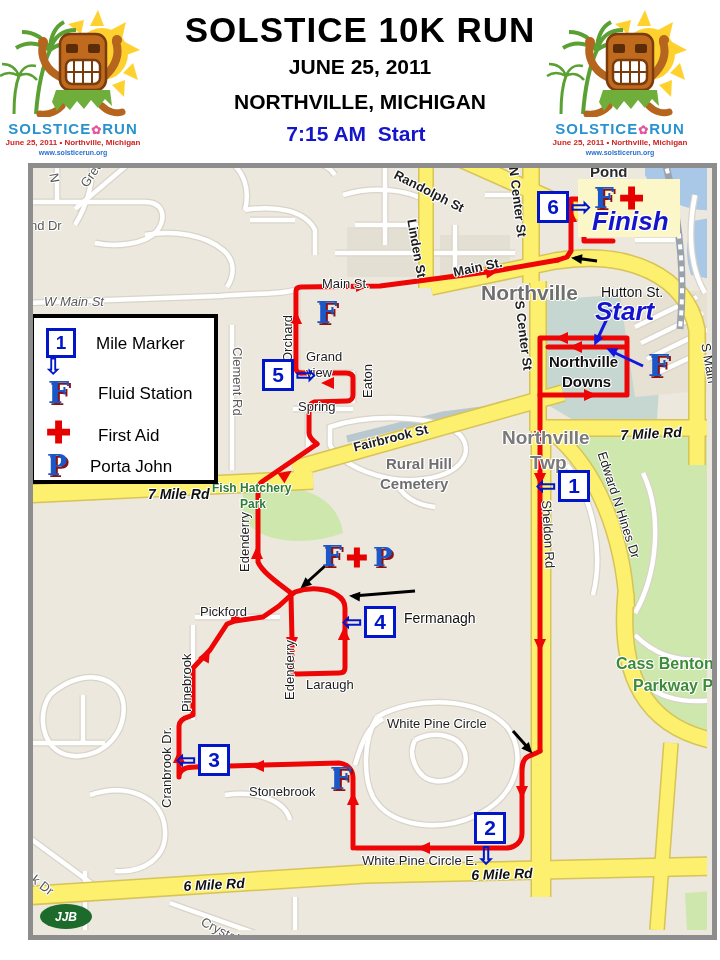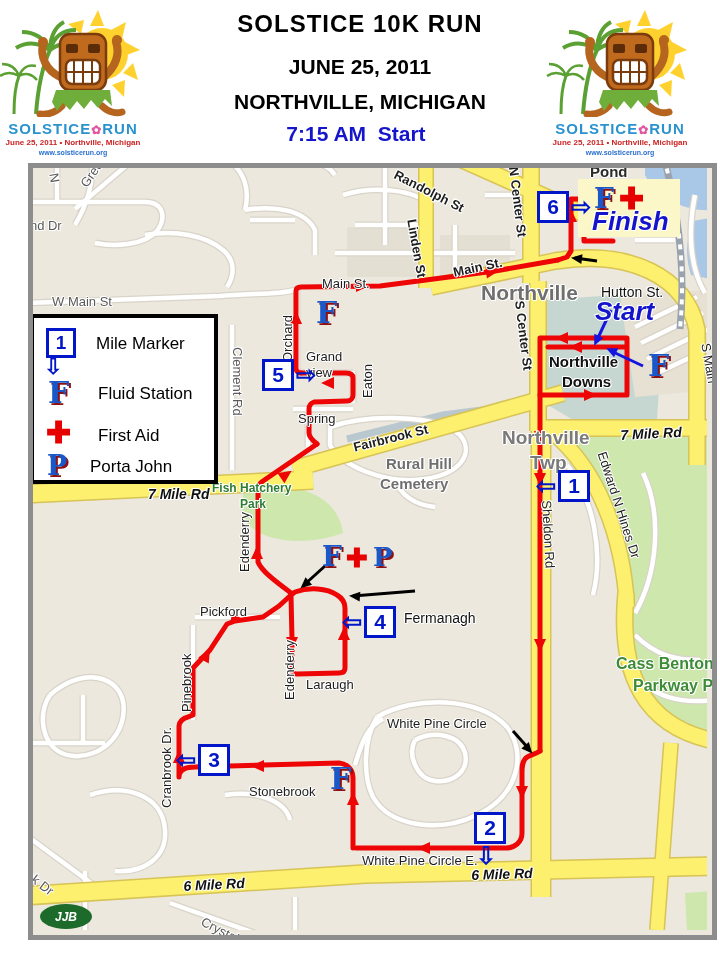--- a/index.html
+++ b/index.html
@@ -1,18 +1,18 @@
 <!DOCTYPE html>
 <html><head>
 <meta charset="utf-8">
 <style>
   html,body{margin:0;padding:0;background:#fff;}
   body{width:720px;height:960px;position:relative;font-family:"Liberation Sans",sans-serif;overflow:hidden;}
   .hdr{position:absolute;left:0;top:0;width:720px;text-align:center;}
-  .hdr-title{position:absolute;left:0;top:10px;width:720px;font-size:24px;font-weight:bold;color:#000;letter-spacing:1px;}
+  .hdr-title{position:absolute;left:0;top:10px;width:720px;font-size:35px;font-weight:bold;color:#000;letter-spacing:1px;}
   .hdr-date{position:absolute;left:0;top:55px;width:720px;font-size:21px;font-weight:bold;color:#000;}
   .hdr-loc{position:absolute;left:0;top:90px;width:720px;font-size:21px;font-weight:bold;color:#000;}
   .hdr-start{position:absolute;left:0;top:122px;width:712px;font-size:21px;font-weight:bold;color:#1515cc;white-space:pre;}
   .logo{position:absolute;width:150px;height:158px;top:2px;}
   .logo-l{left:-2px;} .logo-r{left:545px;}
   .logo-line1{position:absolute;top:118px;width:100%;text-align:center;font-weight:bold;font-size:15px;color:#2a93cf;letter-spacing:1px;white-space:nowrap;}
   .logo-line1 .dot{color:#e0559d;font-size:12px;}
   .logo-line2{position:absolute;top:136px;width:100%;text-align:center;font-weight:bold;font-size:8px;color:#cc2222;white-space:nowrap;}
   .logo-line3{position:absolute;top:147px;width:100%;text-align:center;font-weight:bold;font-size:7px;color:#2a6fcf;}
   .map-clip{position:absolute;left:28px;top:163px;width:679px;height:767px;overflow:hidden;background:#ece8dd;border:5px solid #8d8d8d;}
@@ -313,29 +313,29 @@
     <div id="labelLayer">
         <div class="lbl c-place halo" style="left: 590px; top: 164px;">Pond</div>
         <div class="lbl c-street14 halo" style="left: 601px; top: 257px;">Hutton St.</div>
         <div class="lbl c-town halo" style="left: 481px; top: 282px;">Northville</div>
         <div class="lbl c-street halo" style="left: 322px; top: 277px;">Main St.</div>
         <div class="lbl c-street-b halo" style="left: 452px; top: 266px; transform: rotate(-12deg);">Main St.</div>
         <div class="lbl c-street-b halo" style="left: 398px; top: 168px; transform: rotate(27deg);">Randolph St</div>
         <div class="lbl c-street-b halo" style="left: 418px; top: 218px; transform: rotate(80deg);">Linden St</div>
         <div class="lbl c-street-b halo" style="left: 520px; top: 166px; transform: rotate(83deg);">N Center St</div>
         <div class="lbl c-street-b halo" style="left: 526px; top: 300px; transform: rotate(83deg);">S Center St</div>
-        <div class="lbl c-street-g halo" style="left: 52px; top: 295px;">W Main St</div>
+        <div class="lbl c-street-g halo" style="left: 44px; top: 295px; font-style: italic;">W Main St</div>
         <div class="lbl c-street-g halo" style="left: 14px; top: 219px;">Bend Dr</div>
         <div class="lbl c-street-g halo" style="left: 78px; top: 182px; transform: rotate(-55deg);">Green</div>
         <div class="lbl c-street-g halo" style="left: 60px; top: 172px; transform: rotate(80deg);">N</div>
         <div class="lbl c-street halo" style="left: 281px; top: 362px; transform: rotate(-90deg);">Orchard</div>
         <div class="lbl c-street halo" style="left: 306px; top: 350px;">Grand</div>
         <div class="lbl c-street halo" style="left: 306px; top: 366px;">view</div>
         <div class="lbl c-street halo" style="left: 361px; top: 398px; transform: rotate(-90deg);">Eaton</div>
-        <div class="lbl c-street halo" style="left: 298px; top: 412px;">Spring</div>
+        <div class="lbl c-street halo" style="left: 298px; top: 400px;">Spring</div>
         <div class="lbl c-street-g halo" style="left: 244px; top: 347px; transform: rotate(90deg);">Clement Rd</div>
         <div class="lbl c-street-b halo" style="left: 352px; top: 441px; transform: rotate(-14deg);">Fairbrook St</div>
         <div class="lbl c-mile-rd halo" style="left: 148px; top: 487px;">7 Mile Rd</div>
         <div class="lbl c-mile-rd halo" style="left: 620px; top: 428px; transform: rotate(-3deg);">7 Mile Rd</div>
         <div class="lbl c-town2 halo" style="left: 502px; top: 428px;">Northville</div>
         <div class="lbl c-town2 halo" style="left: 530px; top: 453px;">Twp</div>
         <div class="lbl c-town2s halo" style="left: 386px; top: 456px;">Rural Hill</div>
         <div class="lbl c-town2s halo" style="left: 380px; top: 476px;">Cemetery</div>
         <div class="lbl c-park halo" style="left: 212px; top: 482px;">Fish Hatchery</div>
         <div class="lbl c-park halo" style="left: 240px; top: 498px;">Park</div>

